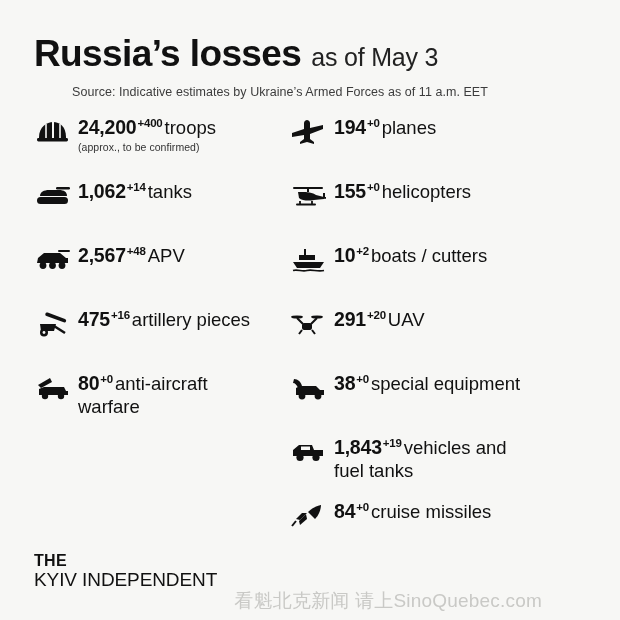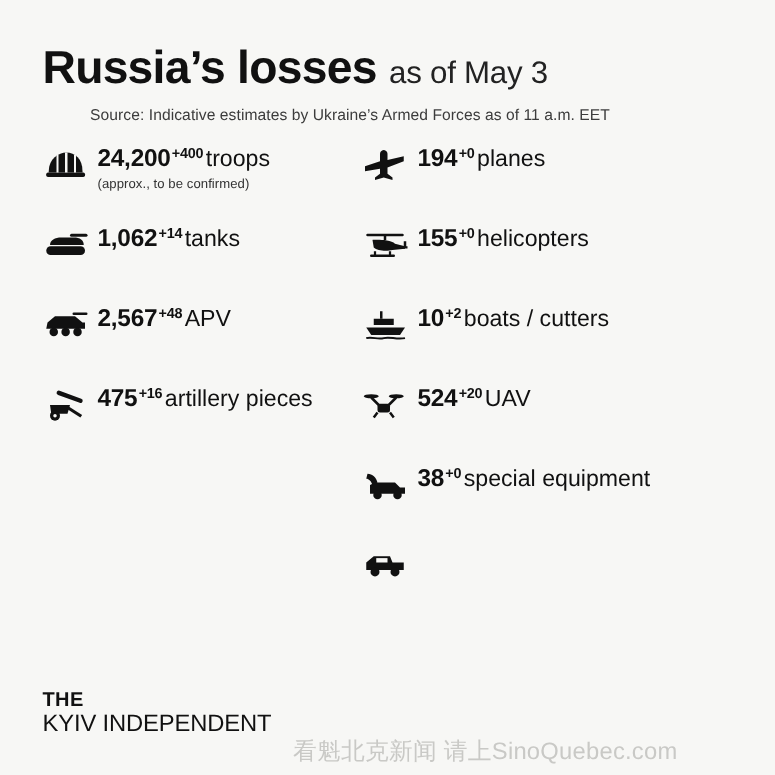--- a/index.html
+++ b/index.html
@@ -217,20 +217,35 @@
           </svg>
         </div>
         <div class="item-text">
           <div class="line1">
             <span class="num">475</span><span class="delta">+16</span><span class="label">artillery pieces</span>
           </div>
         </div>
       </div>
 
 
+      <div class="item">
+        <div class="icon-box">
+          <svg width="38" height="28" viewBox="0 0 38 28">
+            <path d="M4 11 L16 4 L18 8 L7 14 Z" fill="#111"></path>
+            <path d="M10 13 L30 13 L32 17 L34 17 L34 21 L5 21 L5 15 Z" fill="#111"></path>
+            <circle cx="11" cy="22" r="3.2" fill="#111"></circle>
+            <circle cx="27" cy="22" r="3.2" fill="#111"></circle>
+          </svg>
+        </div>
+        <div class="item-text">
+          <div class="line1">
+            <span class="num">80</span><span class="delta">+0</span><span class="label">anti-aircraft warfare</span>
+          </div>
+        </div>
+      </div>
 
     </div>
 
     <div class="col col-right">
 
       <div class="item">
         <div class="icon-box">
           <svg width="36" height="28" viewBox="0 0 36 28">
             <path d="M2 15 L14 11 L14 5 C14 3, 16 2, 17 2 C18 2, 20 3, 20 5 L20 10 L33 7 L33 11 L20 16 L20 21 L24 24 L24 26 L17 24 L10 26 L10 24 L14 21 L14 17 L2 19 Z" fill="#111"></path>
           </svg>
@@ -282,21 +297,21 @@
           <svg width="36" height="26" viewBox="0 0 36 26">
             <ellipse cx="7" cy="6" rx="6" ry="1.6" fill="#111"></ellipse>
             <ellipse cx="27" cy="6" rx="6" ry="1.6" fill="#111"></ellipse>
             <path d="M7 7 L13 13 M27 7 L21 13" stroke="#111" stroke-width="2"></path>
             <rect x="12" y="12" width="10" height="7" rx="2" fill="#111"></rect>
             <path d="M12 19 L9 23 M22 19 L25 23" stroke="#111" stroke-width="2"></path>
           </svg>
         </div>
         <div class="item-text">
           <div class="line1">
-            <span class="num">524</span><span class="delta">+20</span><span class="label">UAV</span>
+            <span class="num">291</span><span class="delta">+20</span><span class="label">UAV</span>
           </div>
         </div>
       </div>
 
       <div class="item">
         <div class="icon-box">
           <svg width="38" height="26" viewBox="0 0 38 26">
             <path d="M4 4 C8 4, 11 7, 12 11 L8 13 C7 10, 5 8, 3 8 Z" fill="#111"></path>
             <path d="M10 11 L26 11 L30 15 L34 15 L34 20 L6 20 L6 13 Z" fill="#111"></path>
             <circle cx="12" cy="21" r="3.4" fill="#111"></circle>
@@ -312,22 +327,42 @@
 
       <div class="item">
         <div class="icon-box">
           <svg width="38" height="26" viewBox="0 0 38 26">
             <path d="M3 11 L9 6 L22 6 L24 11 L33 11 L33 17 L3 17 Z" fill="#111"></path>
             <rect x="11" y="7.5" width="9" height="3.5" fill="#f7f7f5"></rect>
             <circle cx="10" cy="18.5" r="3.6" fill="#111"></circle>
             <circle cx="26" cy="18.5" r="3.6" fill="#111"></circle>
           </svg>
         </div>
-      </div>
-
+        <div class="item-text">
+          <div class="line1">
+            <span class="num">1,843</span><span class="delta">+19</span><span class="label">vehicles and fuel tanks</span>
+          </div>
+        </div>
+      </div>
+
+      <div class="item">
+        <div class="icon-box">
+          <svg width="36" height="26" viewBox="0 0 36 26">
+            <path d="M31 2 C31 2, 24 3, 18 9 L25 16 C31 10, 31 2, 31 2 Z" fill="#111"></path>
+            <path d="M17 10 L10 17 L6 16 L12 10 Z" fill="#111"></path>
+            <path d="M16 11 L9 18 L10 22 L17 16 Z" fill="#111"></path>
+            <path d="M6 18 L2 23" stroke="#111" stroke-width="2"></path>
+          </svg>
+        </div>
+        <div class="item-text">
+          <div class="line1">
+            <span class="num">84</span><span class="delta">+0</span><span class="label">cruise missiles</span>
+          </div>
+        </div>
+      </div>
 
     </div>
   </div>
 
   <div class="footer">
     <div class="footer-the">THE</div>
     <div class="footer-name">KYIV INDEPENDENT</div>
   </div>
 
   <div class="watermark">看魁北克新闻 请上SinoQuebec.com</div>

